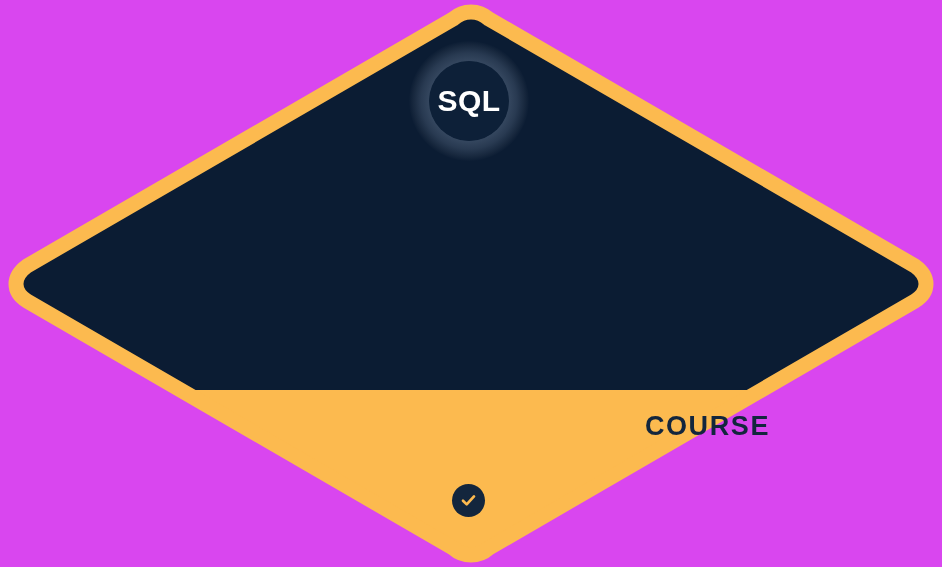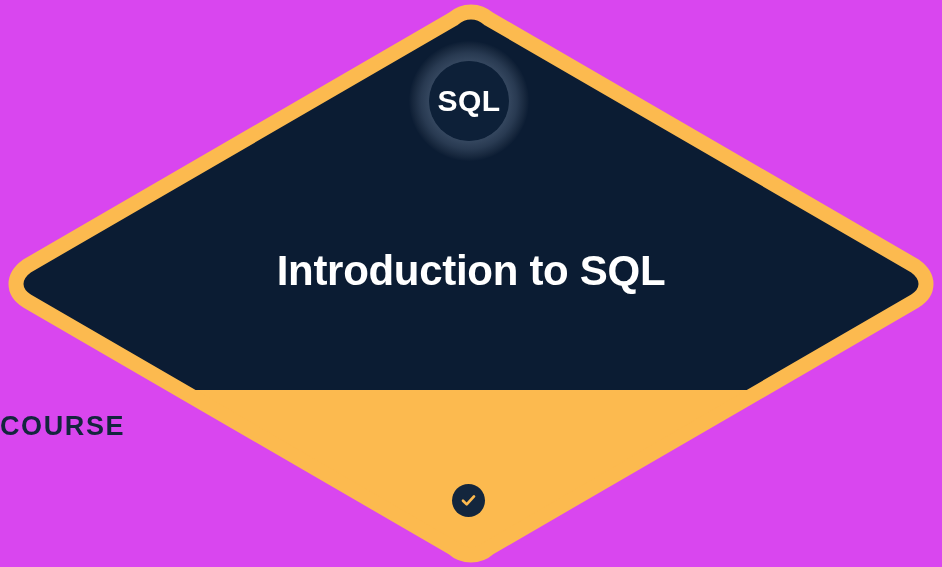--- a/index.html
+++ b/index.html
@@ -97,21 +97,21 @@
     line-height: 56px;
     font-family: "Liberation Sans", sans-serif;
   }
 
   
   #status-block {
     position: absolute;
     left: 0;
     top: 408px;
     width: 770px;
-    text-align: left;
+    text-align: right;
   }
   .status-line {
     display: block;
     color: #13263d;
     font-size: 27px;
     font-weight: bold;
     letter-spacing: 1.6px;
     line-height: 36px;
     font-family: "Liberation Sans", sans-serif;
   }
@@ -180,21 +180,20 @@
       Z" fill="none" stroke="#FCBA4F" stroke-width="15" stroke-linejoin="round"></path>
   </svg>
 
   <div class="overlay">
 
     <div id="sql-emblem">
       <div id="sql-emblem-inner"></div>
       <span id="sql-emblem-label">SQL</span>
     </div>
 
-    <div id="course-title">Introduction to SQL</div>
 
     <div id="status-block">
       <span class="status-line">COURSE</span>
     </div>
 
     <div id="completion-check-badge">
       <svg id="check-icon" width="19" height="19" viewBox="0 0 19 19">
         <path d="M 4 9.8 L 7.7 13.4 L 15 5.4" fill="none" stroke="#FCBA4F" stroke-width="2.7" stroke-linecap="round" stroke-linejoin="round"></path>
       </svg>
     </div>

